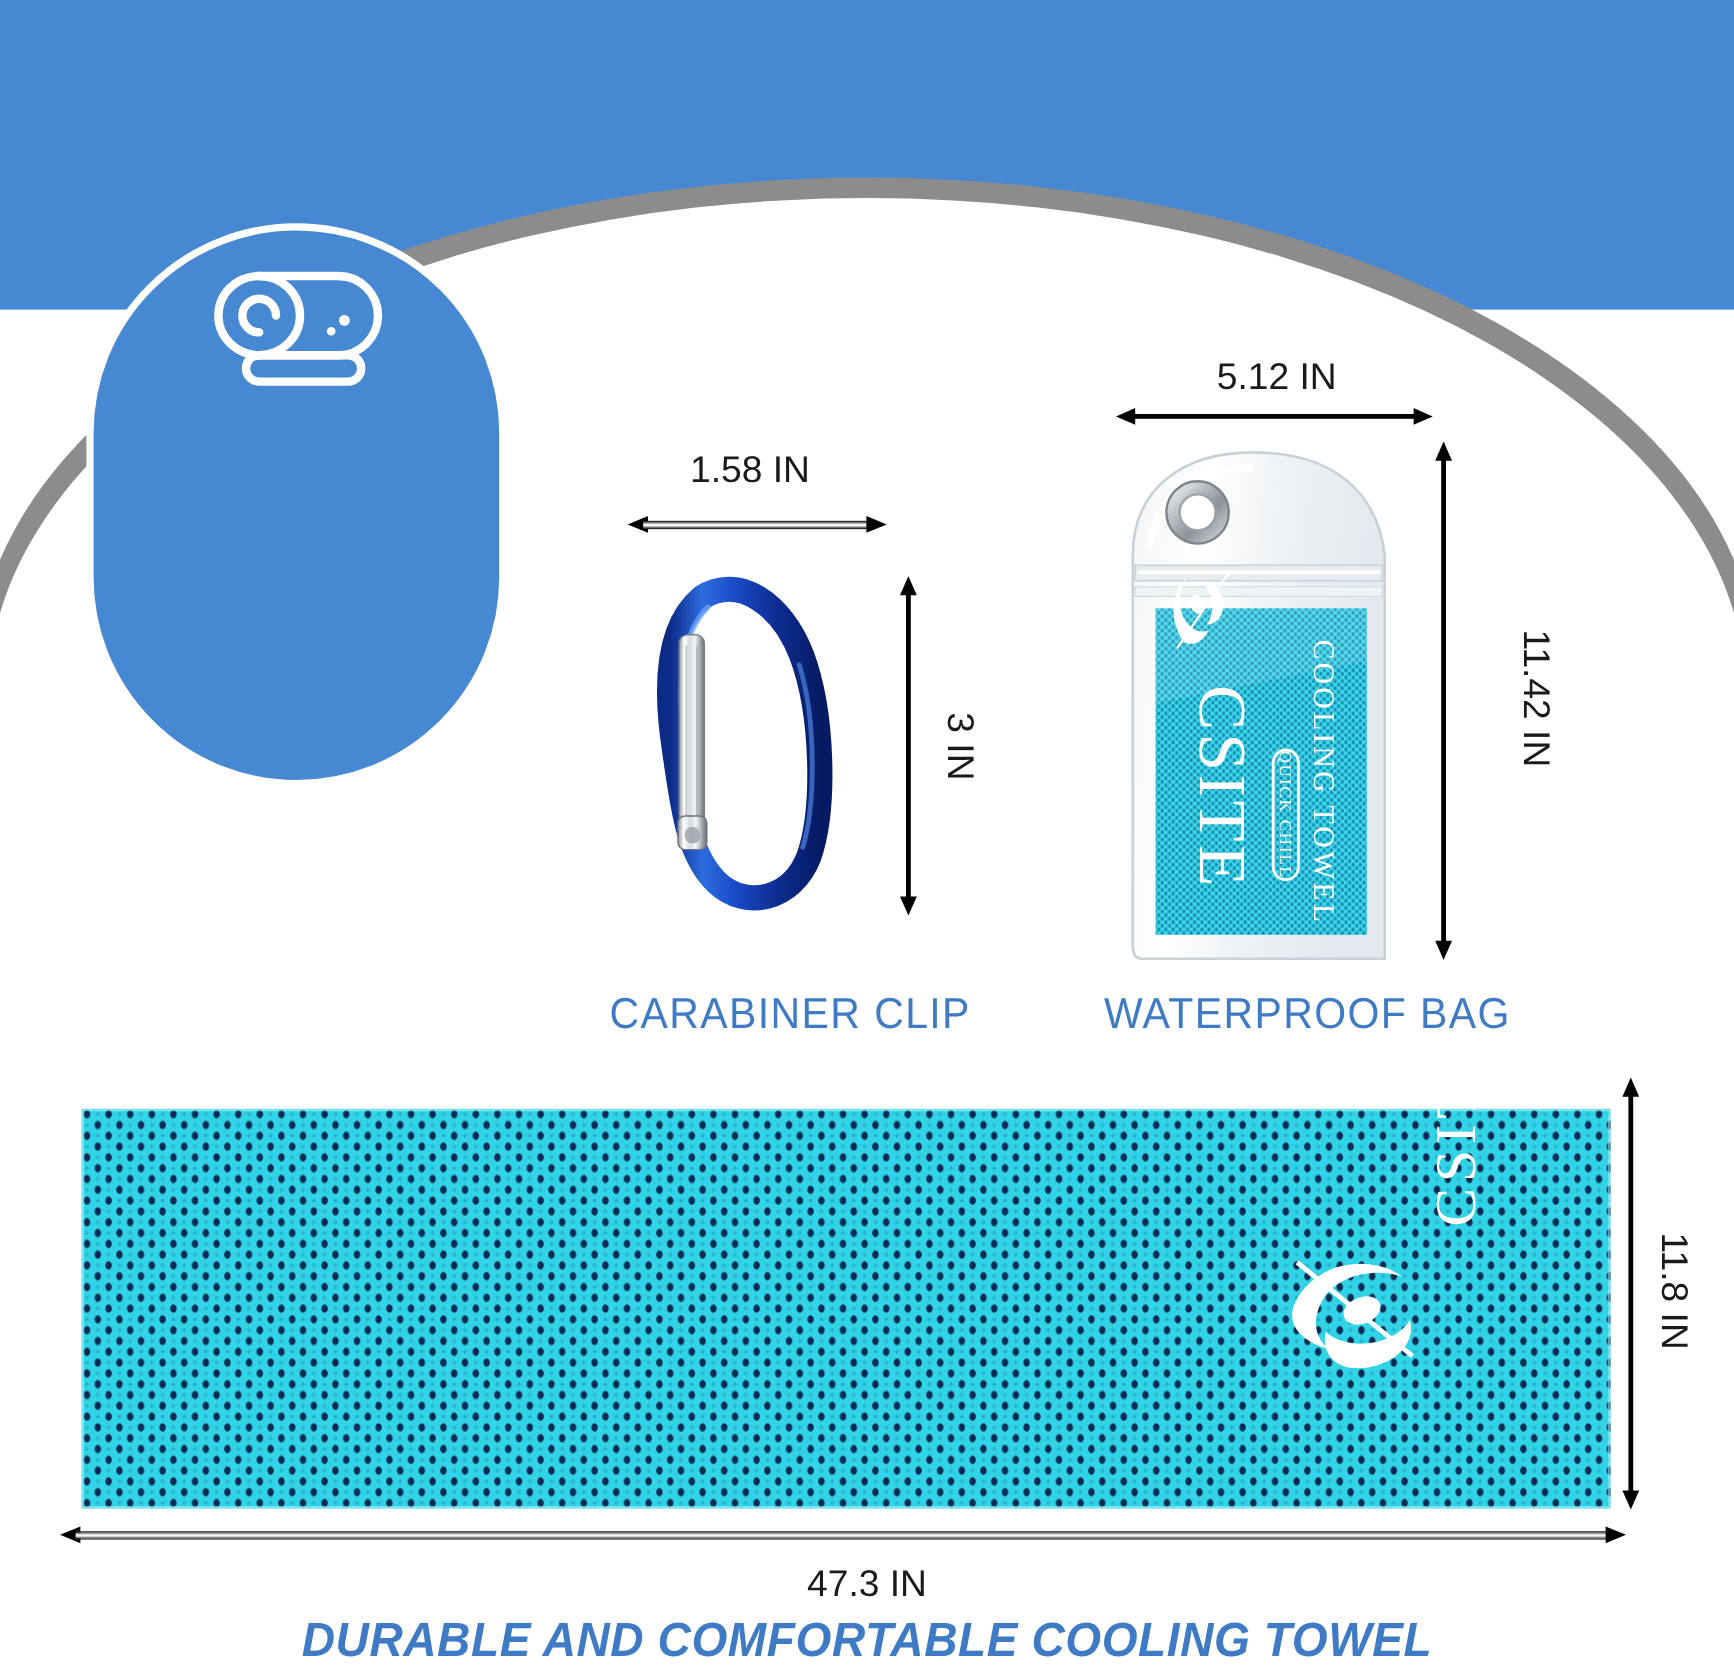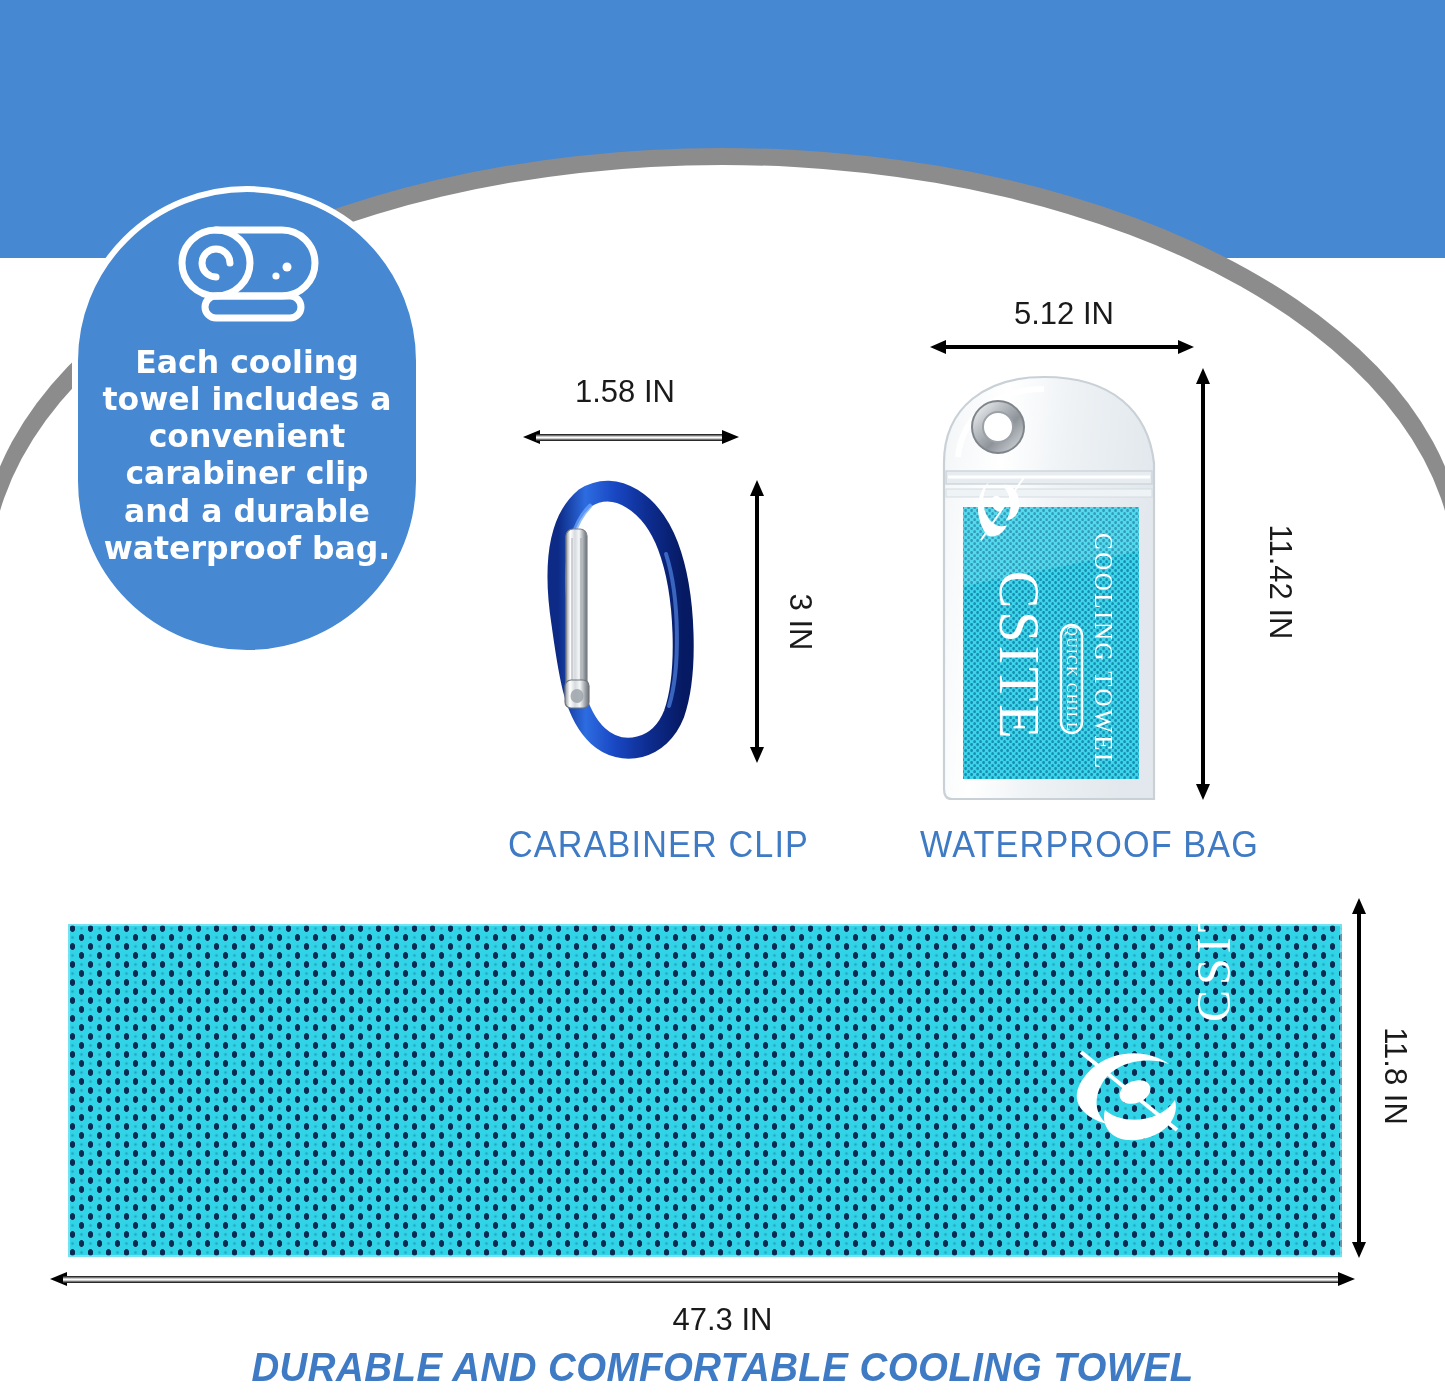--- a/index.html
+++ b/index.html
@@ -164,21 +164,20 @@
   <svg class="badge-icon" viewBox="0 0 154 118">
     <g fill="none" stroke="#ffffff" stroke-width="7" stroke-linecap="round" stroke-linejoin="round">
       <path d="M46 12 h66 a33 33 0 0 1 0 66 h-66"></path>
       <ellipse cx="46" cy="45" rx="34" ry="33"></ellipse>
       <path d="M46 78 h74 a11 11 0 0 1 0 22 h-74 a11 11 0 0 1 0 -22"></path>
       <path d="M60 45 a14 14 0 1 0 -14 14"></path>
     </g>
     <circle cx="117" cy="49" r="4.5" fill="#ffffff"></circle>
     <circle cx="106" cy="58" r="3.6" fill="#ffffff"></circle>
   </svg>
-  <div class="badge-text">Each cooling towel includes a convenient carabiner clip and a durable waterproof bag.</div>
 </div>
 
 <div class="dim" style="left:575px; top:374px;">1.58 IN</div>
 <div class="marrow" style="left:523px; top:430px; width:216px;">
   <span class="hl"></span>
     <span class="shaft"></span>
     <span class="hr"></span>
 </div>
 
 <svg class="carabiner" viewBox="0 0 160 295">

